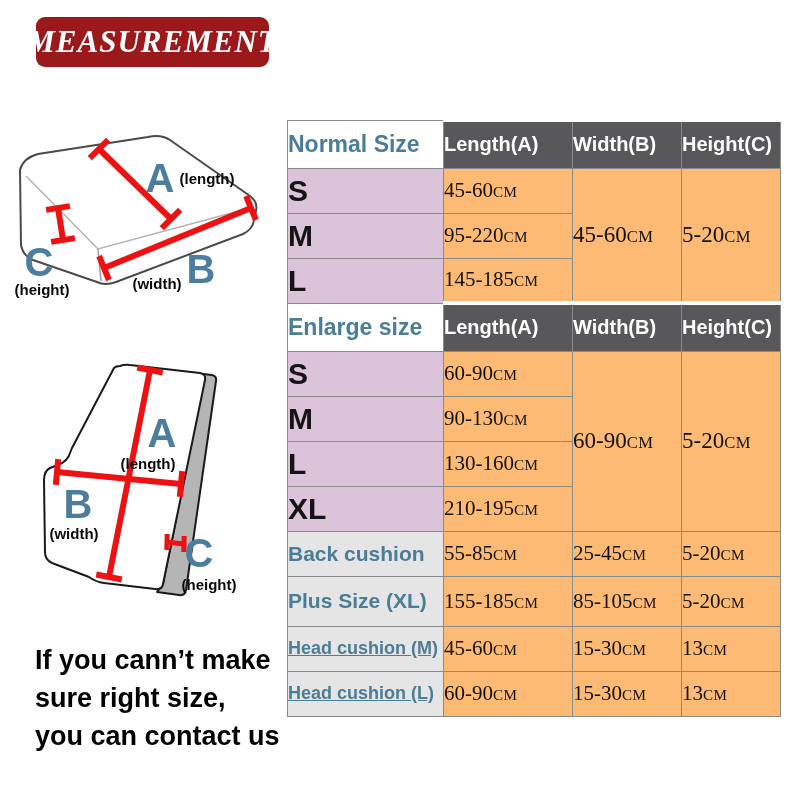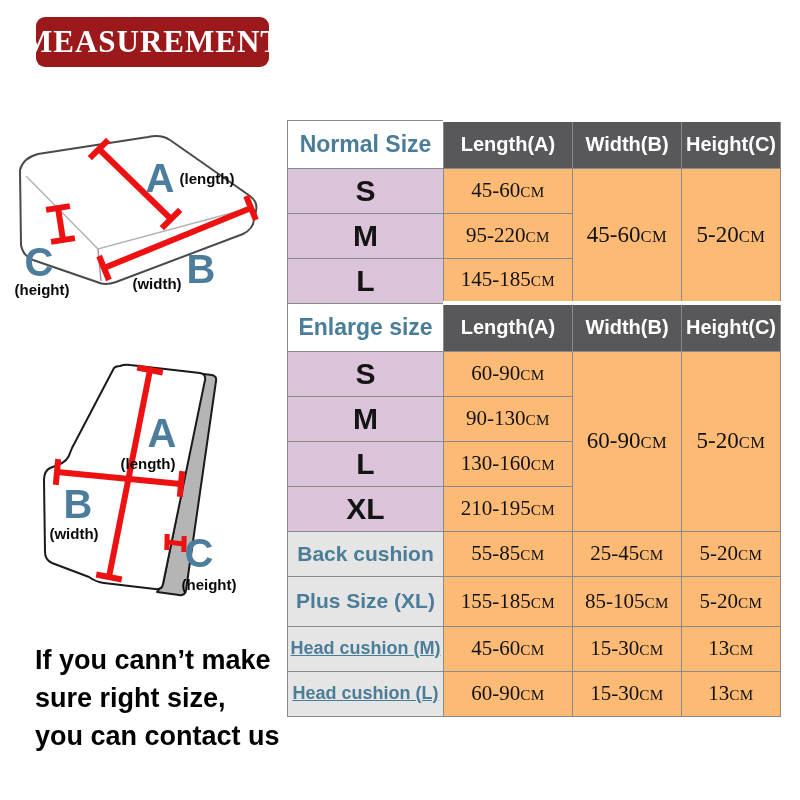--- a/index.html
+++ b/index.html
@@ -4,21 +4,21 @@
 <style>
   html,body{margin:0;padding:0;background:#fff;}
   .canvas{
     position:relative;width:800px;height:800px;background:#fff;overflow:hidden;
     font-family:"Liberation Sans",sans-serif;
   }
   
   .title-badge{
     position:absolute;left:36px;top:17px;width:233px;height:50px;
     background:#9b191b;border-radius:9px;
-    display:flex;align-items:center;justify-content:center;
+    display:flex;align-items:center;justify-content:center;font-style:italic;
   }
   .title-badge span{
     font-family:"Liberation Serif",serif;font-weight:bold;font-size:31px;
     color:#ffffff;letter-spacing:1px;
   }
   
   .diag1{position:absolute;left:0;top:108px;width:280px;height:212px;}
   .diag2{position:absolute;left:0;top:330px;width:280px;height:290px;}
   .big-letter{
     font-family:"Liberation Sans",sans-serif;font-weight:bold;font-size:40px;
@@ -32,21 +32,21 @@
   .note{
     position:absolute;left:35px;top:641px;width:260px;
     font-size:27px;font-weight:600;color:#000;line-height:38px;
   }
   
   .size-table{
     position:absolute;left:287px;top:118px;width:493px;
     border-collapse:collapse;table-layout:fixed;
   }
   .size-table td{
-    border:1px solid #8a8a8a;text-align:center;vertical-align:middle;
+    border:1px solid #8a8a8a;vertical-align:middle;
     padding:0;overflow:hidden;margin-left:47px;
   }
   .size-table tr{height:45px;}
   .size-table tr.hrow{height:48px;}
   td.sec-label{
     background:#fff;color:#4a7d97;font-weight:bold;font-size:23px;
   }
   td.ghdr{
     background:#58585a;color:#fff;font-weight:bold;font-size:20px;
     border-left:1px solid #22c55e;border-top:4px solid #fff;

